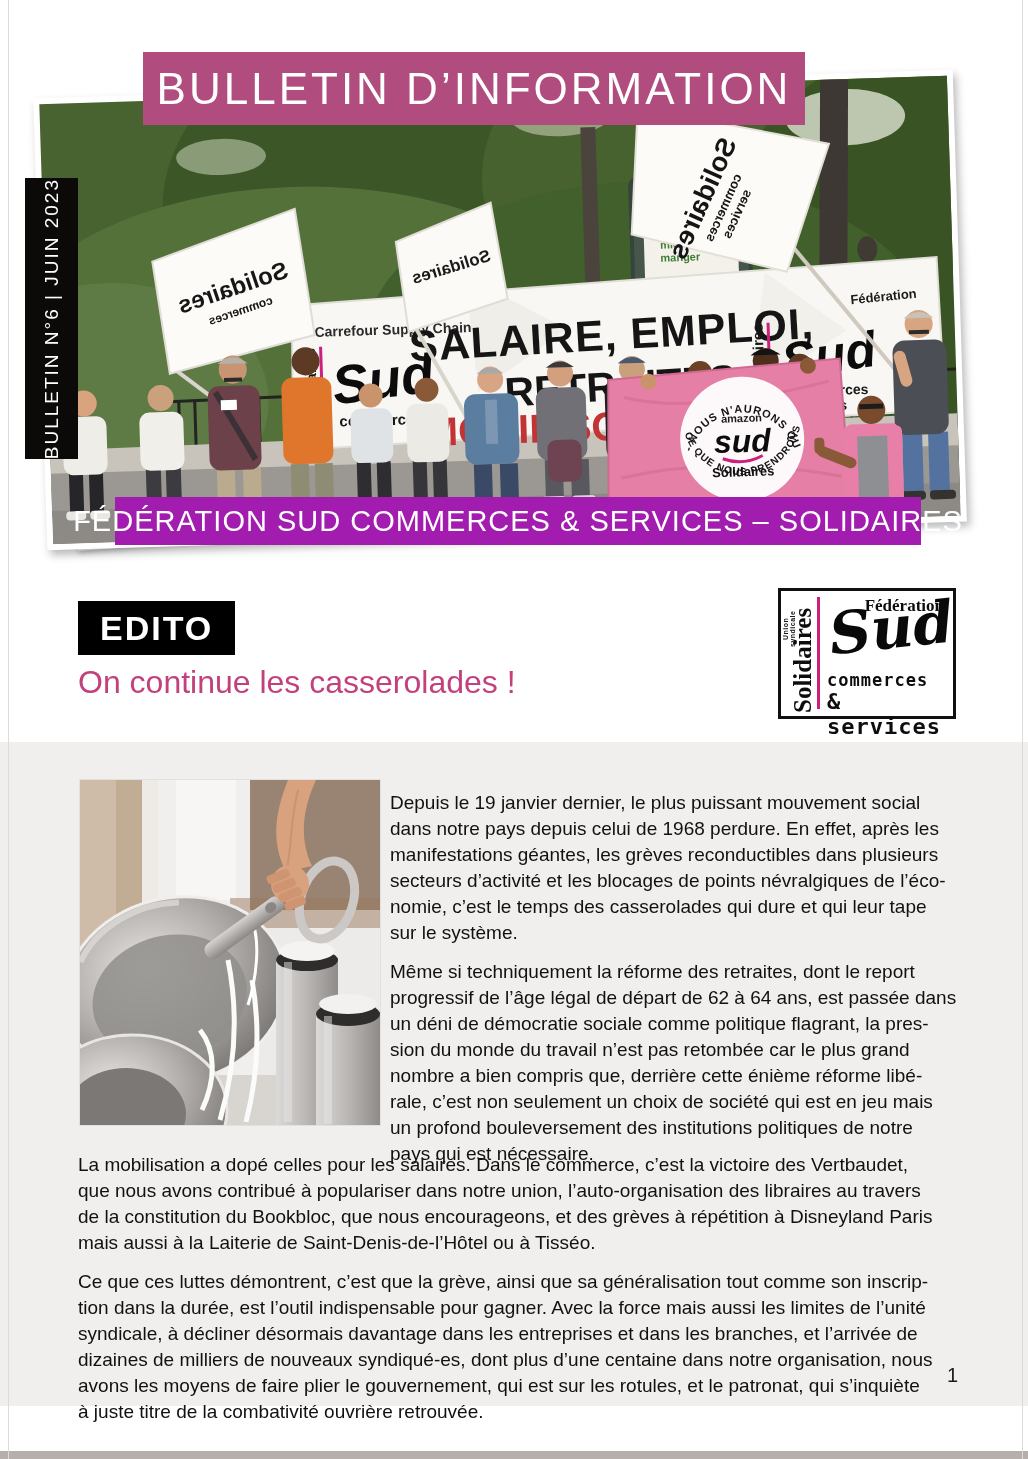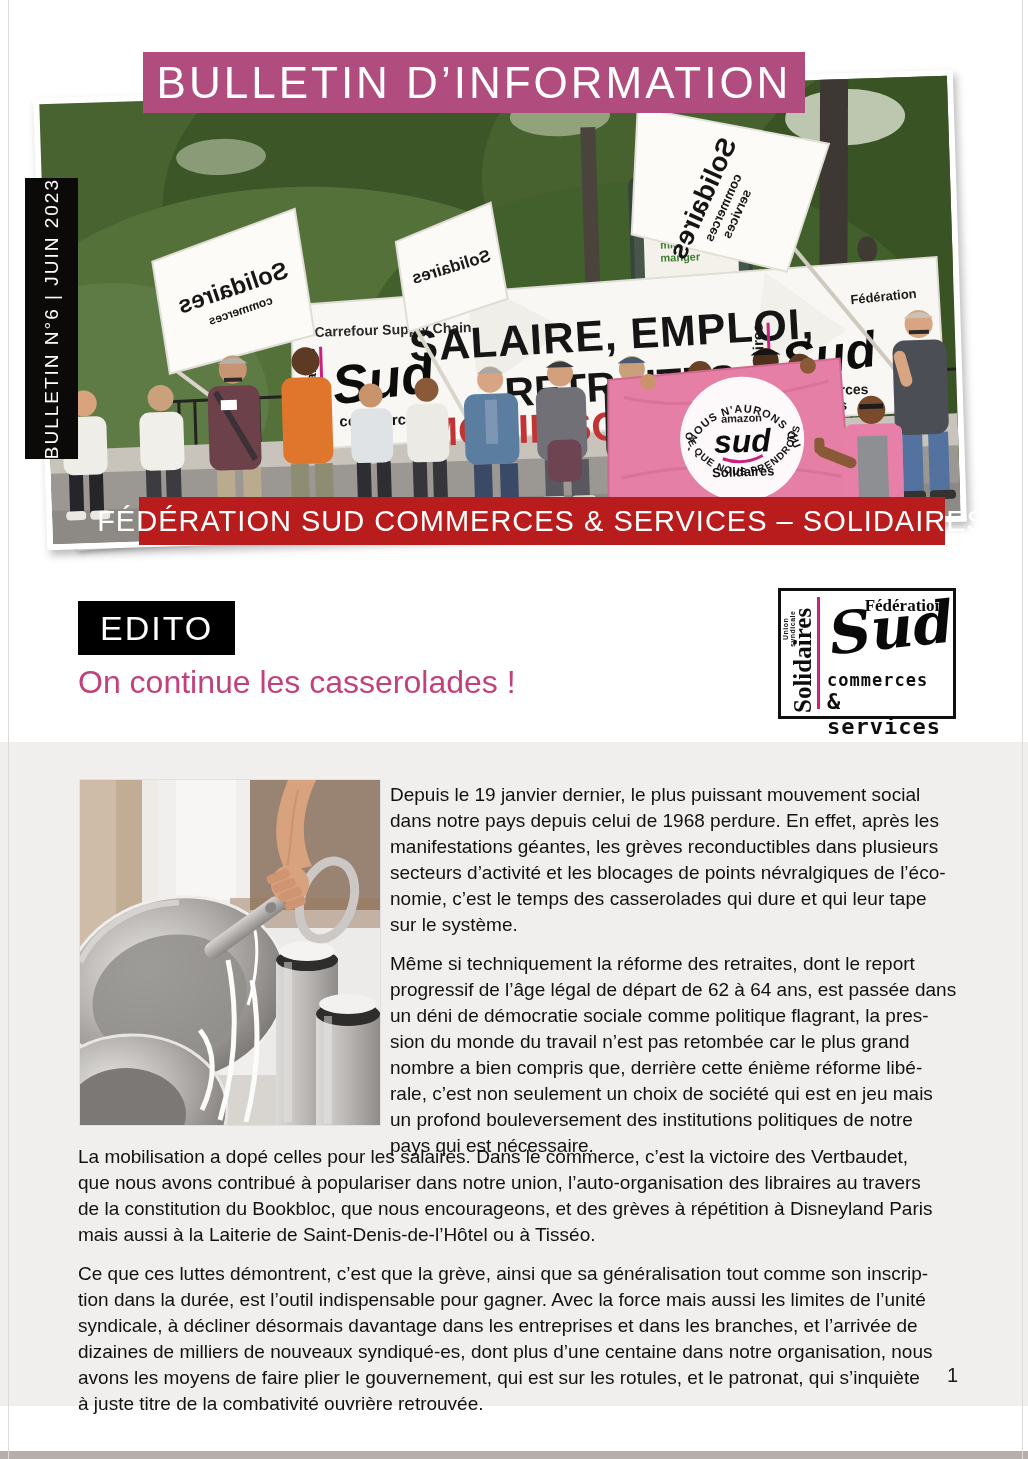--- a/index.html
+++ b/index.html
@@ -17,46 +17,46 @@
     transform:rotate(-4.5deg);box-shadow:0 2px 5px rgba(0,0,0,.25);z-index:1;
   }
   .photo-frame{
     position:absolute;left:40px;top:84px;width:920px;height:452px;background:#ffffff;
     transform:rotate(-1.8deg);box-shadow:3px 5px 9px rgba(0,0,0,.28);
     padding:6px;box-sizing:border-box;z-index:2;
   }
   .photo-frame svg{display:block;width:100%;height:100%;}
 
   .title-banner{
-    position:absolute;left:143px;top:52px;width:662px;height:61px;background:#b04d7e;
+    position:absolute;left:143px;top:52px;width:662px;height:73px;background:#b04d7e;
     display:flex;align-items:center;justify-content:center;z-index:5;
   }
   .title-banner span{color:#ffffff;font-size:44px;letter-spacing:3px;font-weight:400;}
 
   .edition-banner{
     position:absolute;left:25px;top:178px;width:53px;height:281px;background:#0c0a08;
     display:flex;align-items:center;justify-content:center;z-index:6;
   }
   .edition-banner span{
     writing-mode:vertical-rl;transform:rotate(180deg);
     color:#ffffff;font-size:19px;letter-spacing:2px;white-space:nowrap;
   }
 
   .fede-banner{
-    position:absolute;left:115px;top:497px;width:806px;height:48px;background:#b91c1c;
-    display:flex;align-items:center;justify-content:center;z-index:6;margin-left:24px;
+    position:absolute;left:115px;top:497px;width:806px;height:48px;background:#a21caf;
+    display:flex;align-items:center;justify-content:center;z-index:6;
   }
   .fede-banner span{color:#ffffff;font-size:29px;letter-spacing:1px;font-weight:400;white-space:nowrap;}
 
   
   .edito-box{
     position:absolute;left:78px;top:601px;width:157px;height:54px;background:#000000;
     display:flex;align-items:center;z-index:3;
   }
-  .edito-box span{color:#ffffff;font-size:34px;letter-spacing:2px;padding-left:22px;}
+  .edito-box span{color:#ffffff;font-size:34px;letter-spacing:2px;padding-left:22px;font-weight:bold;}
   .headline{
     position:absolute;left:78px;top:664px;font-size:32px;color:#c2417d;z-index:3;white-space:nowrap;
   }
 
   
   .logo-box{
     position:absolute;left:778px;top:588px;width:178px;height:131px;background:#ffffff;
     border:3px solid #101010;box-sizing:border-box;z-index:3;
   }
   .logo-box *{position:absolute;}
@@ -81,21 +81,21 @@
   
   .content{
     position:absolute;left:0;top:742px;width:1028px;height:664px;background:#f0efed;z-index:2;
   }
   .pots-photo{position:absolute;left:80px;top:38px;width:300px;height:345px;box-shadow:0 0 0 1px #e3e1df;}
   .pots-photo svg{display:block;width:100%;height:100%;}
 
   .col-text{position:absolute;left:390px;top:40px;width:600px;}
   .full-text{position:absolute;left:78px;top:402px;width:905px;}
   .para{
-    font-size:19px;line-height:26px;color:#111111;white-space:pre-line;margin:0 0 13px 0;
+    font-size:19px;line-height:26px;color:#111111;white-space:pre-line;margin:8px 0 13px 0;
   }
   .page-num{position:absolute;right:70px;top:622px;font-size:20px;color:#1a1a1a;}
 
   .footer-bar{position:absolute;left:0;bottom:0;width:100%;height:8px;background:#b6afab;z-index:10;}
 
   svg text{font-family:"Liberation Sans",sans-serif;}
 </style>
 </head>
 <body>
 

